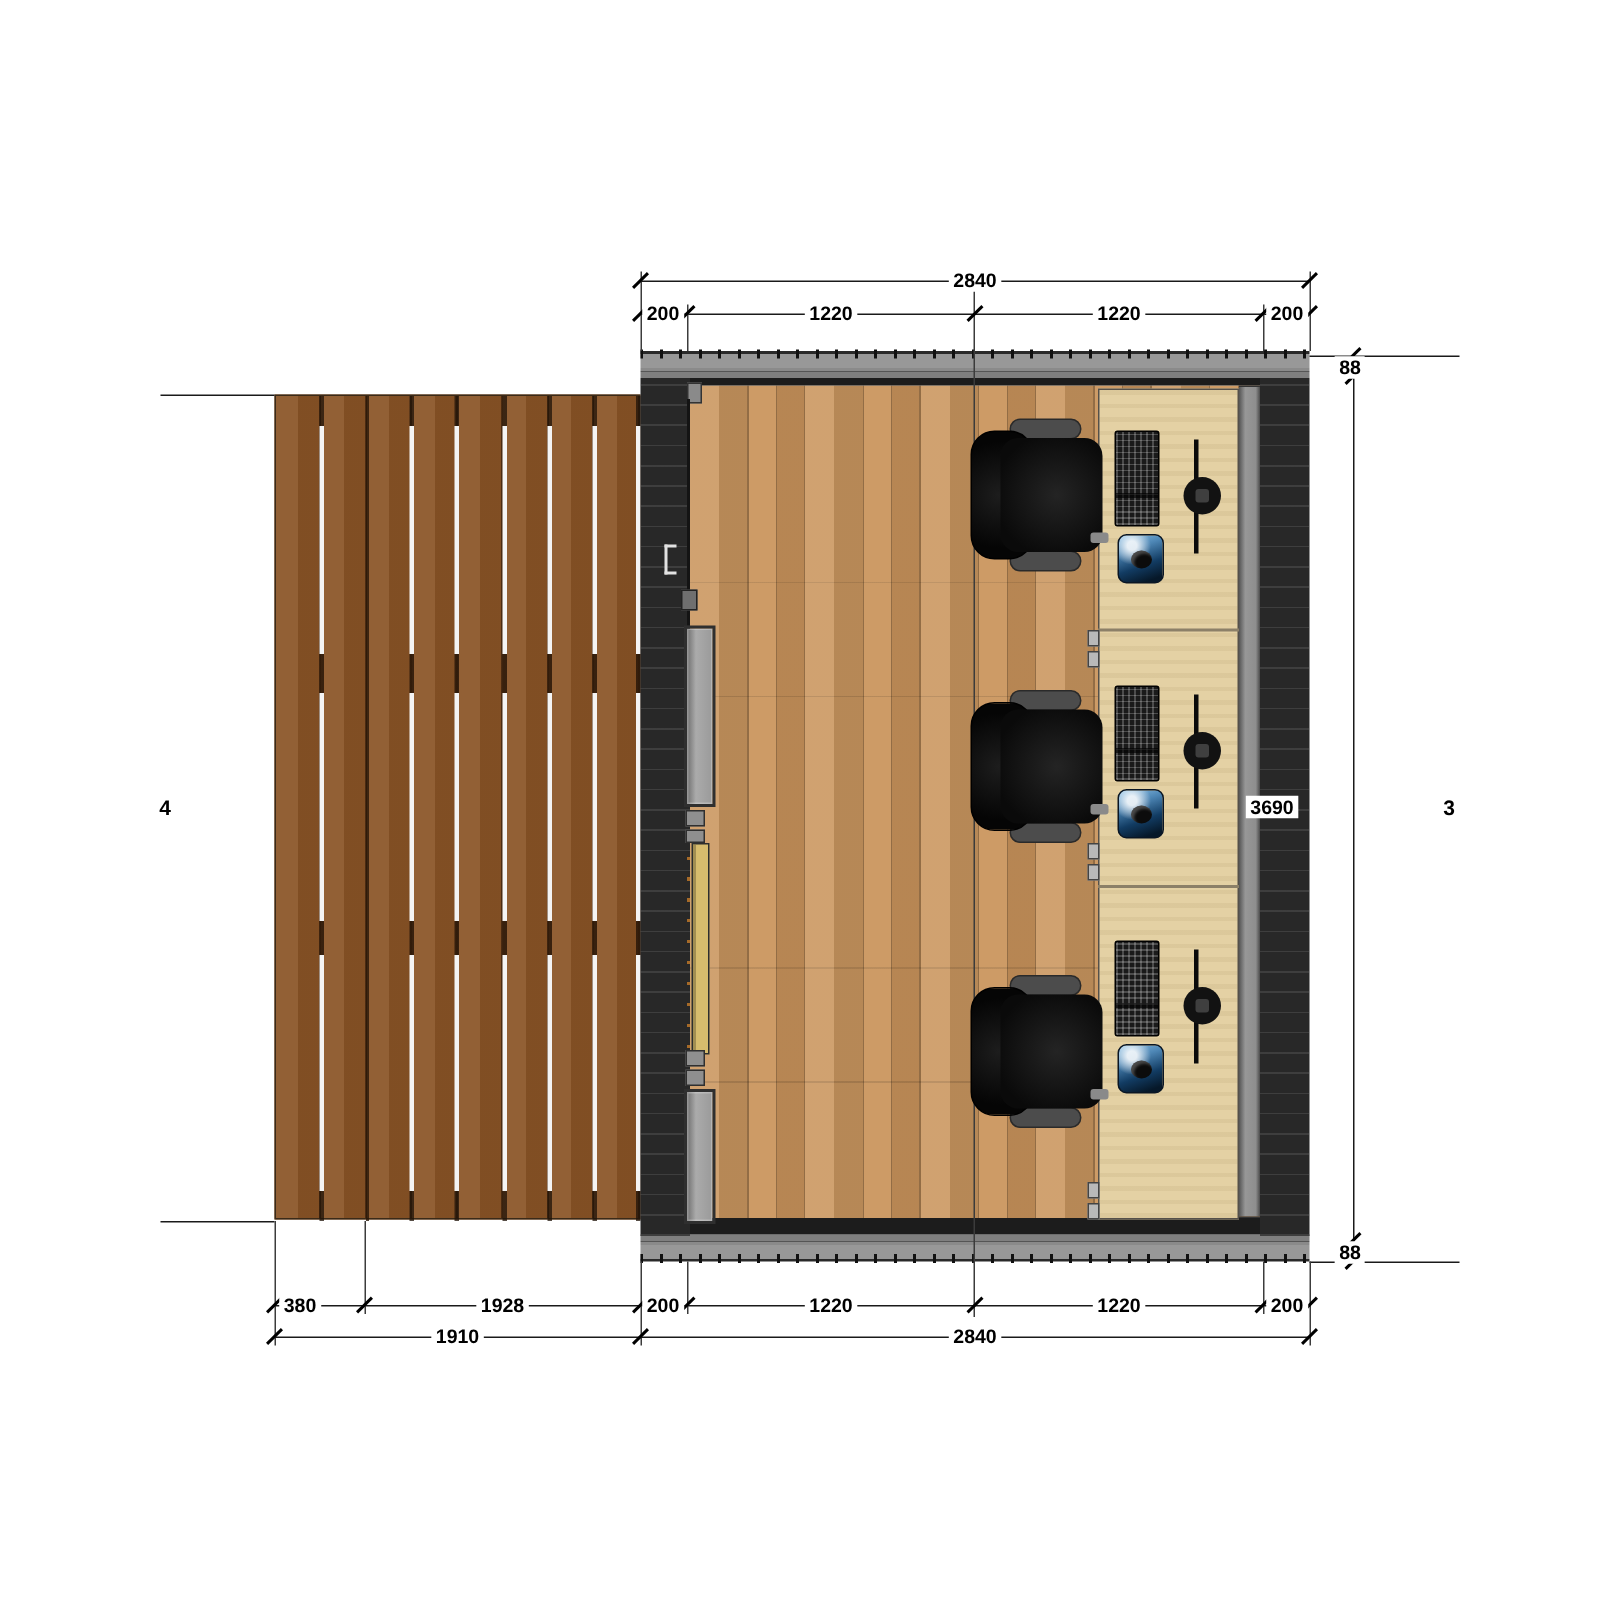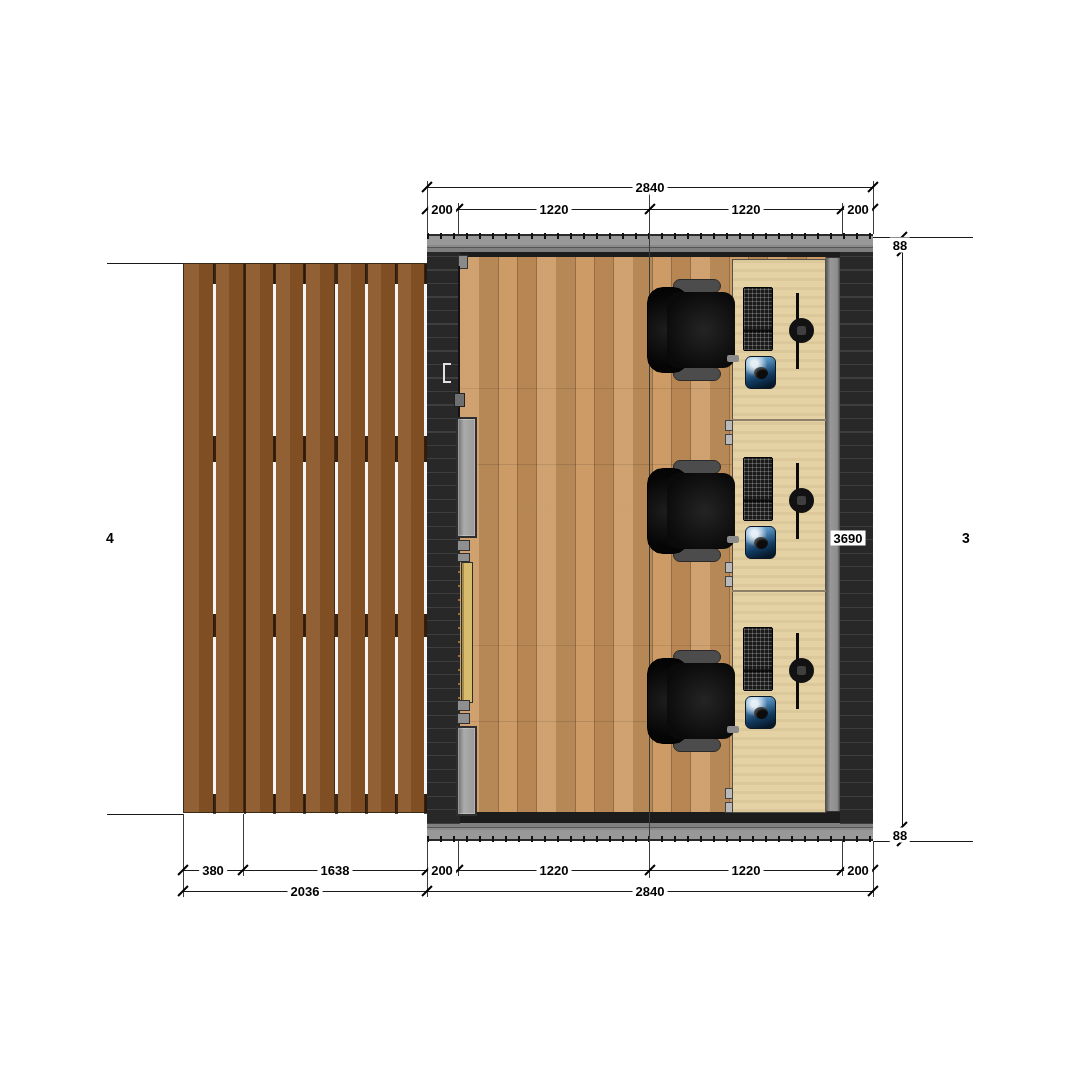--- a/index.html
+++ b/index.html
@@ -249,25 +249,25 @@
   <i class="tk" style="left:902px;top:841px"></i>
 
   <span class="dlab" style="left:650px;top:187px">2840</span>
   <span class="dlab" style="left:442px;top:209px">200</span>
   <span class="dlab" style="left:554px;top:209px">1220</span>
   <span class="dlab" style="left:746px;top:209px">1220</span>
   <span class="dlab" style="left:858px;top:209px">200</span>
   <span class="dlab" style="left:900px;top:245px">88</span>
   <span class="dlab" style="left:848px;top:538px">3690</span>
   <span class="dlab" style="left:900px;top:835px">88</span>
-  <span class="dlab" style="left:213px;top:870px">380</span>
-  <span class="dlab" style="left:335px;top:870px">1638</span>
+  <span class="dlab" style="left:200px;top:870px">380</span>
+  <span class="dlab" style="left:335px;top:870px">1928</span>
   <span class="dlab" style="left:442px;top:870px">200</span>
   <span class="dlab" style="left:554px;top:870px">1220</span>
   <span class="dlab" style="left:746px;top:870px">1220</span>
   <span class="dlab" style="left:858px;top:870px">200</span>
-  <span class="dlab" style="left:305px;top:891px">2036</span>
+  <span class="dlab" style="left:305px;top:891px">1910</span>
   <span class="dlab" style="left:650px;top:891px">2840</span>
 
   <span class="glab" style="left:110px;top:538px">4</span>
   <span class="glab" style="left:966px;top:538px">3</span>
 
 </div>
 
 </body></html>

